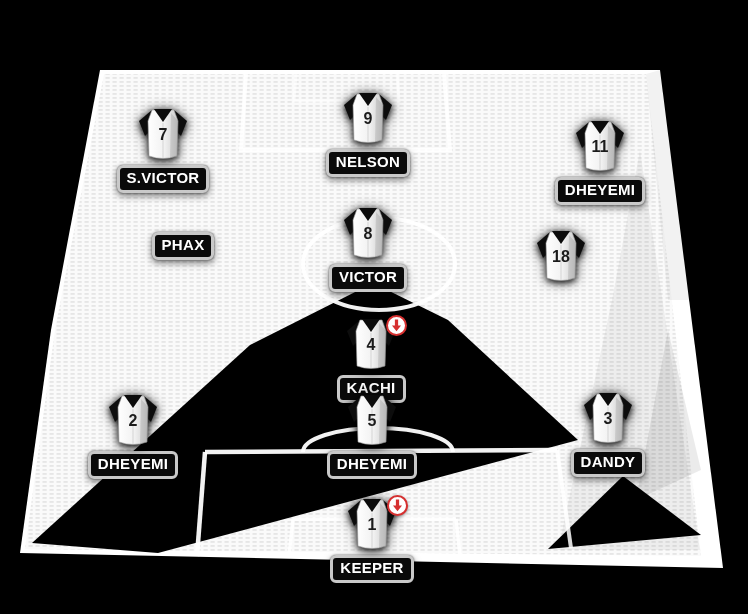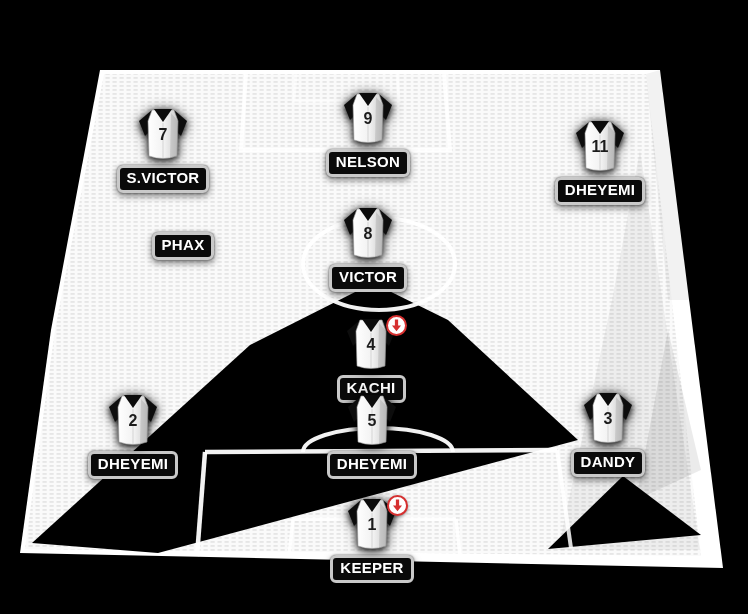--- a/index.html
+++ b/index.html
@@ -165,20 +165,39 @@
         <text class="jnum" x="26" y="32" font-size="16" font-weight="bold" text-anchor="middle" fill="#1b1b1b">8</text>
       </svg>
       
     </div>
     <div>
       <span class="plabel">VICTOR</span>
     </div>
   </div>
 
   <div class="player" style="left: 561px; top: 230px;">
+    <div class="jwrap">
+      <svg class="jersey" width="52" height="52" viewBox="0 0 52 52">
+        <defs>
+          <linearGradient id="jb5" x1="0" y1="0" x2="1" y2="0">
+            <stop offset="0" stop-color="#ffffff"></stop>
+            <stop offset="0.55" stop-color="#f1f1f1"></stop>
+            <stop offset="1" stop-color="#cccccc"></stop>
+          </linearGradient>
+        </defs>
+        <polygon points="2,13 15,2 20,16 8,28" fill="#0d0d0d"></polygon>
+        <polygon points="50,13 37,2 32,16 44,28" fill="#0d0d0d"></polygon>
+        <path d="M15,2 L37,2 L41,13 L40,48 Q26,53 12,48 L11,13 Z" fill="url(#jb5)" stroke="#9a9a9a" stroke-width="0.6"></path>
+        <polygon points="17,1 26,14 35,1" fill="#0b0b0b"></polygon>
+        <path d="M34,5 L41,13 L40,48 L33,50 Z" fill="#000" opacity="0.10"></path>
+        <path d="M26,15 L26,50" stroke="#dcdcdc" stroke-width="1.4" opacity="0.9"></path>
+        <text class="jnum" x="26" y="32" font-size="16" font-weight="bold" text-anchor="middle" fill="#1b1b1b">18</text>
+      </svg>
+      
+    </div>
   </div>
 
   <div class="player" style="left: 371px; top: 318px;">
     <div class="jwrap">
       <svg class="jersey" width="52" height="52" viewBox="0 0 52 52">
         <defs>
           <linearGradient id="jb6" x1="0" y1="0" x2="1" y2="0">
             <stop offset="0" stop-color="#ffffff"></stop>
             <stop offset="0.55" stop-color="#f1f1f1"></stop>
             <stop offset="1" stop-color="#cccccc"></stop>

